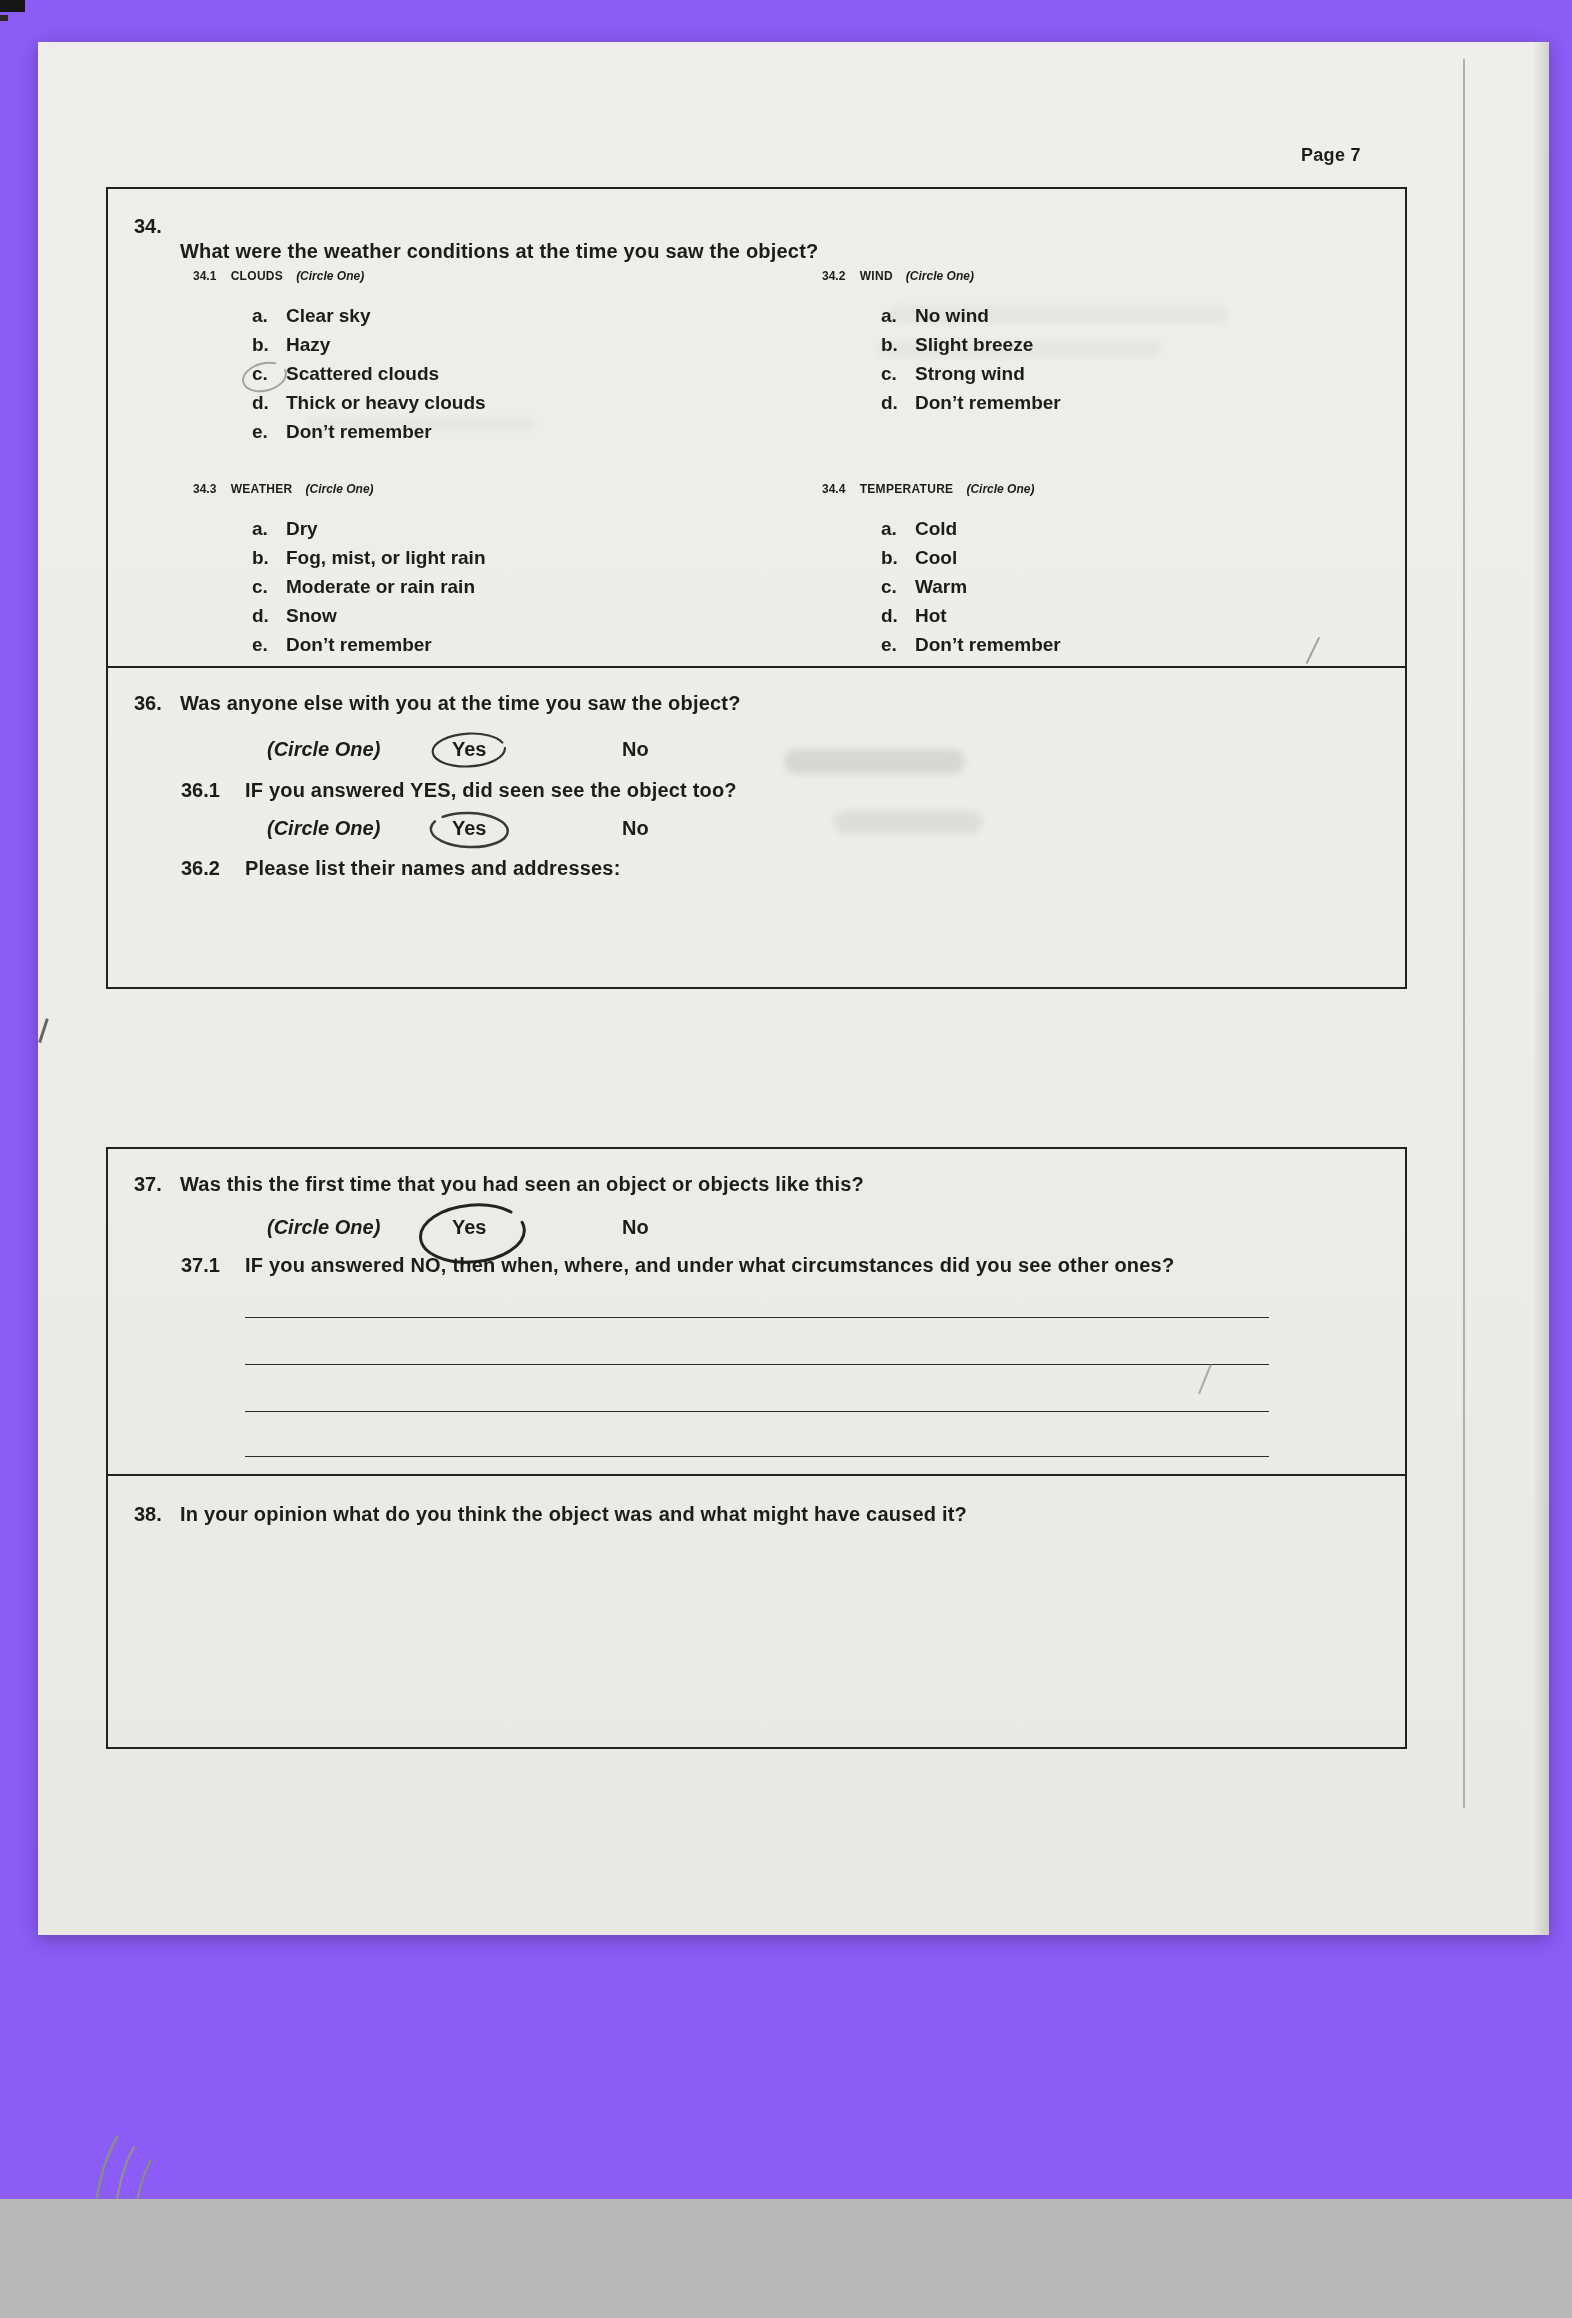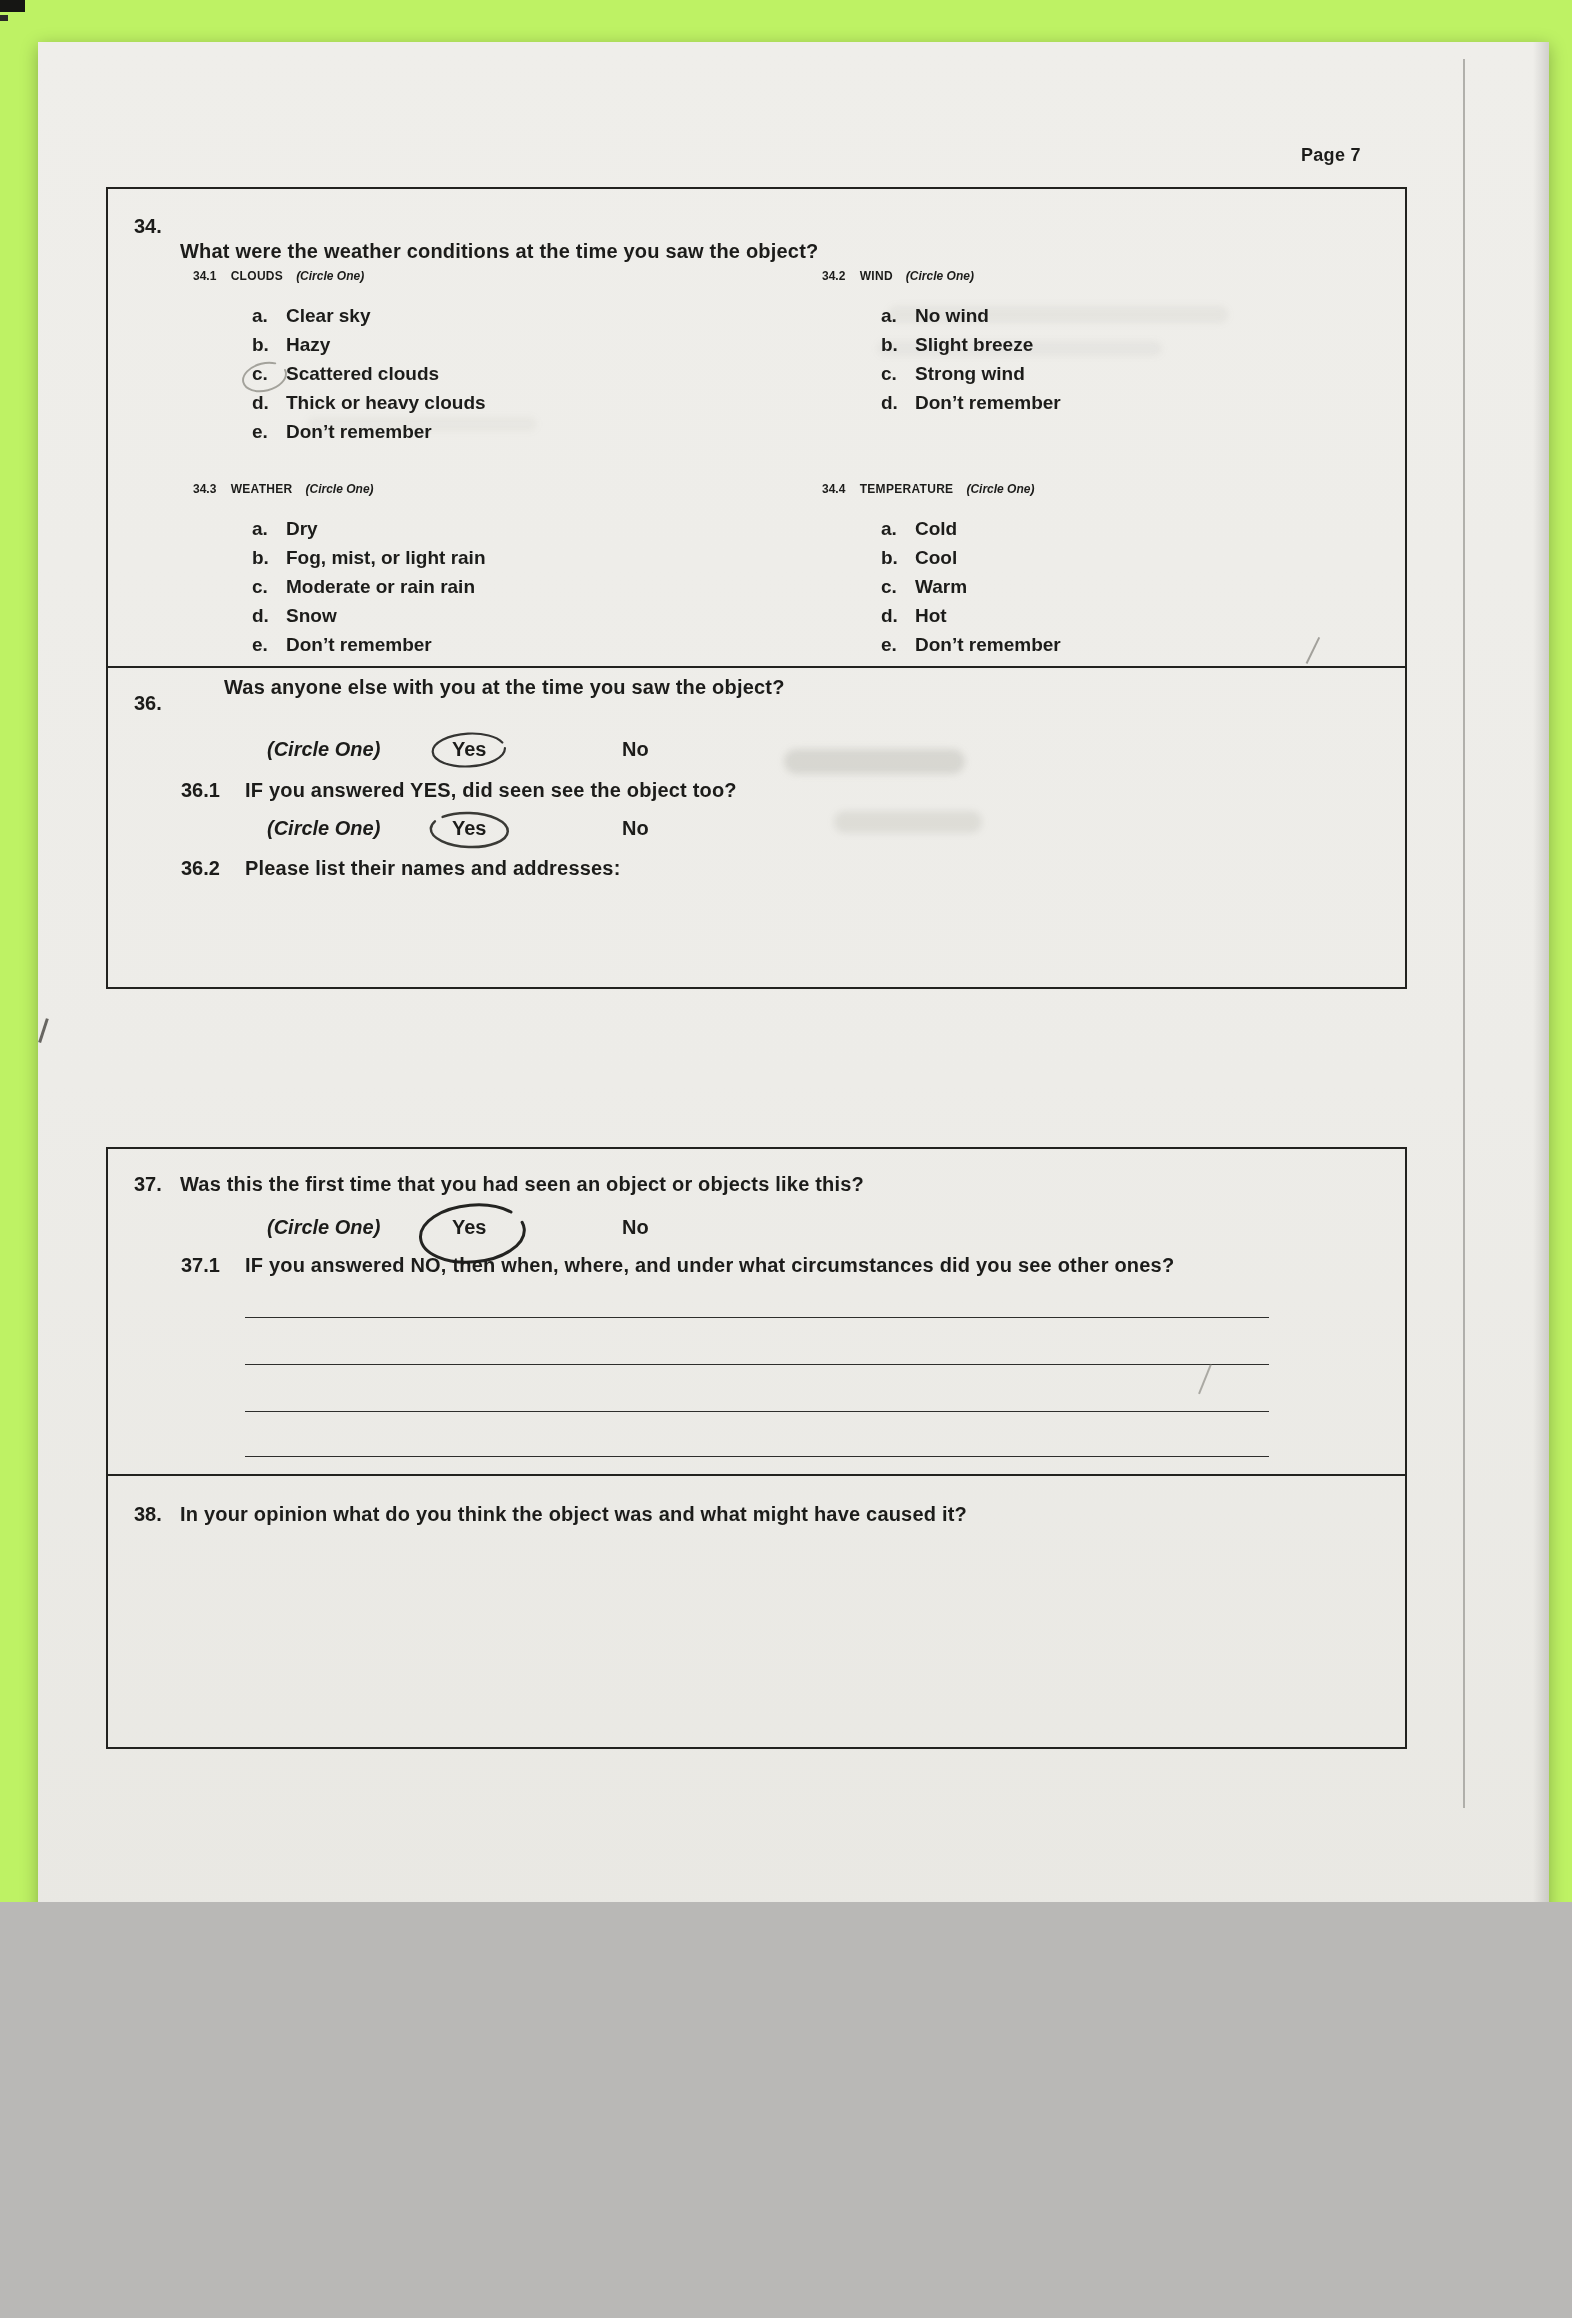--- a/index.html
+++ b/index.html
@@ -1,16 +1,16 @@
 <!DOCTYPE html>
 <html style="font-size:8.8px"><head>
 <meta charset="utf-8">
 <style>
   html,body{margin:0;padding:0;background:#b9b8b6;}
-  .page{position:relative;width:1573px;height:1902px;background:#bef264;overflow:hidden;
+  .page{position:relative;width:1573px;height:2199px;background:#8b5cf6;overflow:hidden;
         font-family:"Liberation Sans",sans-serif;font-weight:700;color:#1c1c1a;}
   .paper{position:absolute;left:38px;top:42px;width:1511px;height:1893px;
          background:linear-gradient(180deg,#efeeea 0%,#edece8 55%,#e9e8e3 100%);
          box-shadow:0 4.4px 16.5px rgba(0,0,0,.28);}
   .paper::after{content:"";position:absolute;right:0;top:0;width:16.5px;height:100%;
          background:linear-gradient(90deg,rgba(0,0,0,0),rgba(0,0,0,.13));}
   .page-number{position:absolute;left:1301px;top:145px;font-size:18px;letter-spacing:0.3px;}
 
   .formbox{position:absolute;left:106px;width:1301px;border:2.2px solid #22221f;box-sizing:border-box;}
   #groupA{top:187px;}
@@ -40,21 +40,21 @@
 
   
   #q35num{left:26px;top:25px;} #q35text{left:72px;top:25px;}
   #dateRow{left:129px;top:82px;width:691px;height:33px;position:absolute;}
   .date-col{position:absolute;top:0;}
   #dcol1{left:0;width:151px;} #dcol2{left:158px;width:192px;} #dcol3{left:361px;width:197px;}
   .date-line{border-top:1.6px solid #2b2b29;width:100%;height:0;}
   .date-lbl{text-align:center;font-size:16.5px;padding-top:5px;letter-spacing:0.2px;}
 
   
-  #q36num{left:26px;top:24px;} #q36text{left:72px;top:8px;margin-left:44px;}
+  #q36num{left:26px;top:24px;} #q36text{left:72px;top:24px;}
   .circle-row{position:absolute;font-size:20px;white-space:nowrap;}
   .circle-row .yes{position:absolute;left:185px;}
   .circle-row .no{position:absolute;left:355px;}
   #co36{left:159px;top:70px;width:439px;}
   #q361num{left:73px;top:111px;} #q361text{left:137px;top:111px;}
   #co361{left:159px;top:149px;width:439px;}
   #q362num{left:73px;top:189px;} #q362text{left:137px;top:189px;}
 
   
   #q37num{left:26px;top:24px;} #q37text{left:72px;top:24px;}

